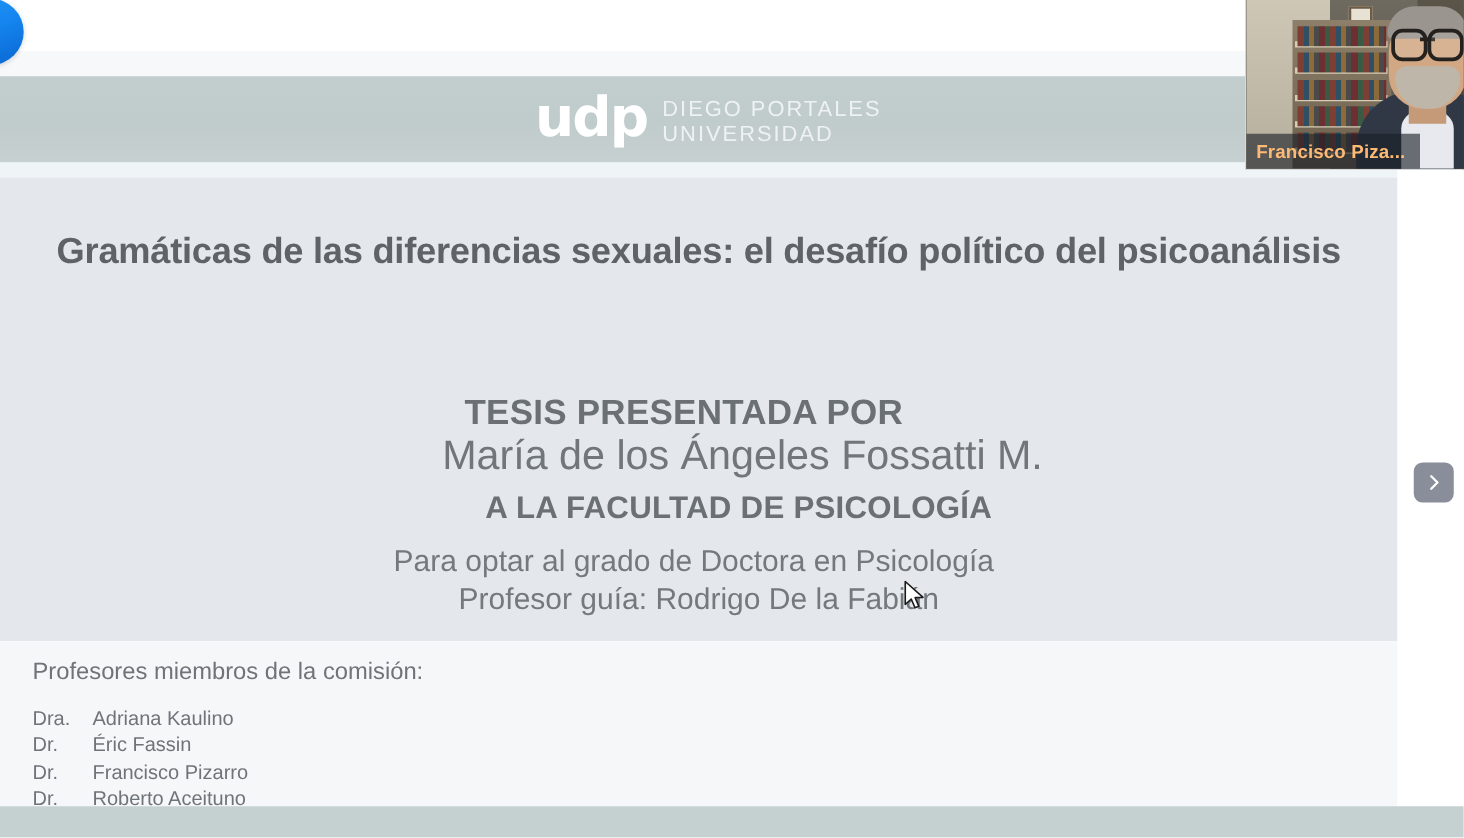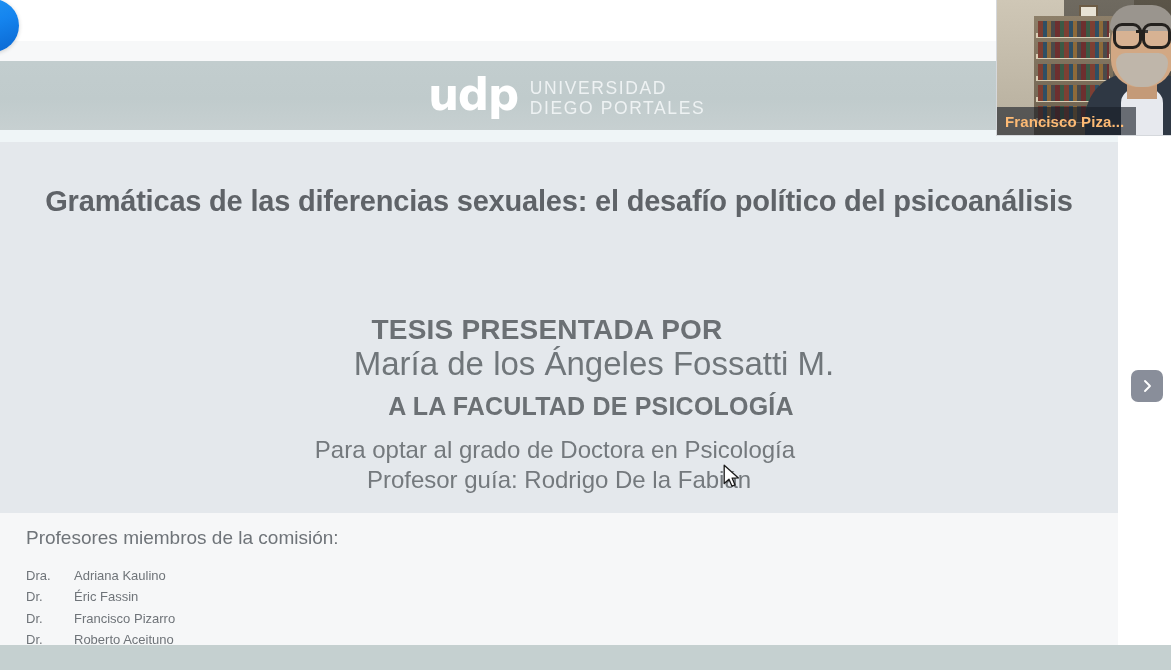--- a/index.html
+++ b/index.html
@@ -60,21 +60,21 @@
     width: 1118px;
     height: 69px;
     background: linear-gradient(180deg, #c2cdce 0%, #c0cbcc 55%, #c7d0d1 100%);
     overflow: hidden;
   }
   .logo-wrap {
     position: absolute;
     left: 428px;
     top: 11px;
     display: flex;
-    align-items: flex-end;
+    align-items: center;
     gap: 12px;
   }
   .logo-udp {
     font-family: "DejaVu Sans", sans-serif;
     font-size: 44px;
     font-weight: 700;
     letter-spacing: -1.5px;
     color: #ffffff;
     line-height: 46px;
   }
@@ -229,21 +229,21 @@
     top: 527px;
   }
   .committee-heading {
     font-size: 19px;
     color: #6f7479;
     line-height: 21.5px;
     margin-bottom: 16px;
   }
   .committee-row {
     display: flex;
-    font-size: 13px;
+    font-size: 16px;
     color: #6f7479;
     line-height: 21.5px;
   }
   .committee-title {
     display: inline-block;
     width: 48px;
     flex: 0 0 48px;
   }
   .committee-name { white-space: nowrap; }
 
@@ -454,22 +454,22 @@
 
   <div class="top-white"></div>
   <div class="top-faint"></div>
 
   <div class="blue-fab"></div>
 
   <div class="slide-header">
     <div class="logo-wrap">
       <div class="logo-udp">udp</div>
       <div class="logo-lines">
+        <span>DIEGO PORTALES</span>
         <span>UNIVERSIDAD</span>
-        <span>DIEGO PORTALES</span>
       </div>
     </div>
   </div>
   <div class="header-underband"></div>
 
   <div class="slide-body"></div>
   <div class="slide-footer"></div>
 
   <div class="s-title">Gramáticas de las diferencias sexuales: el desafío político del psicoanálisis</div>
   <div class="s-presented-label">TESIS PRESENTADA POR</div>

